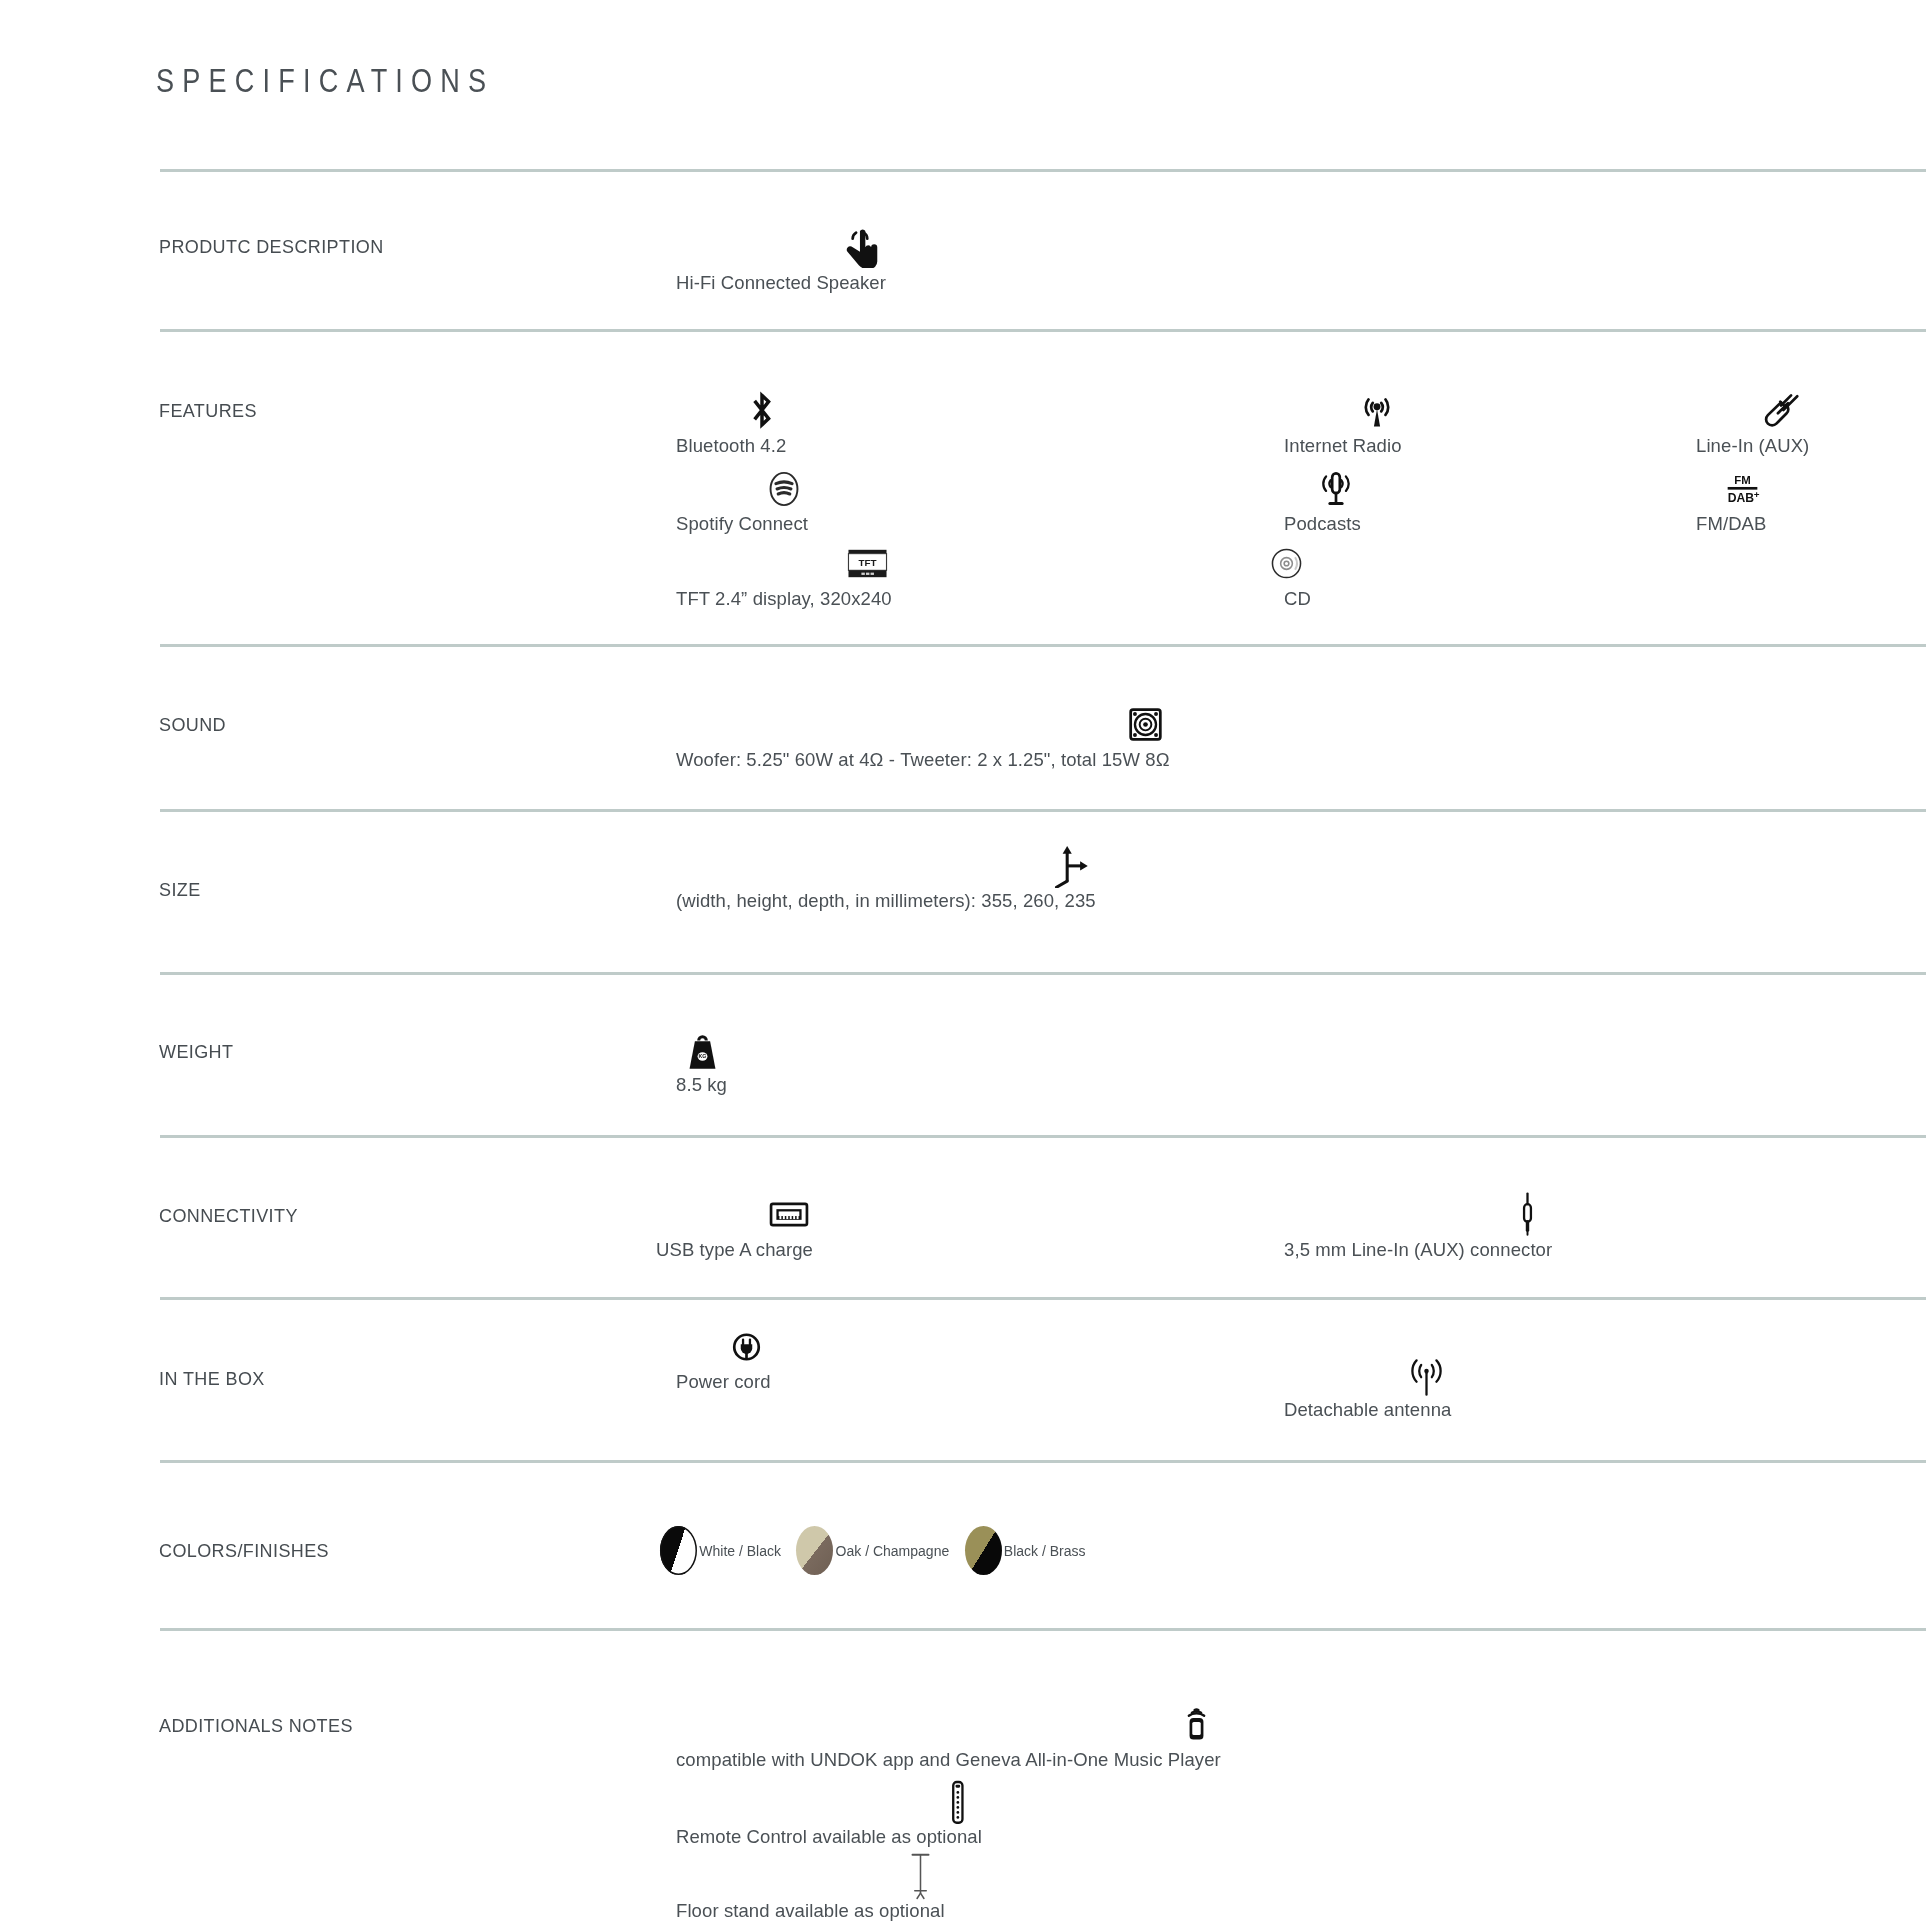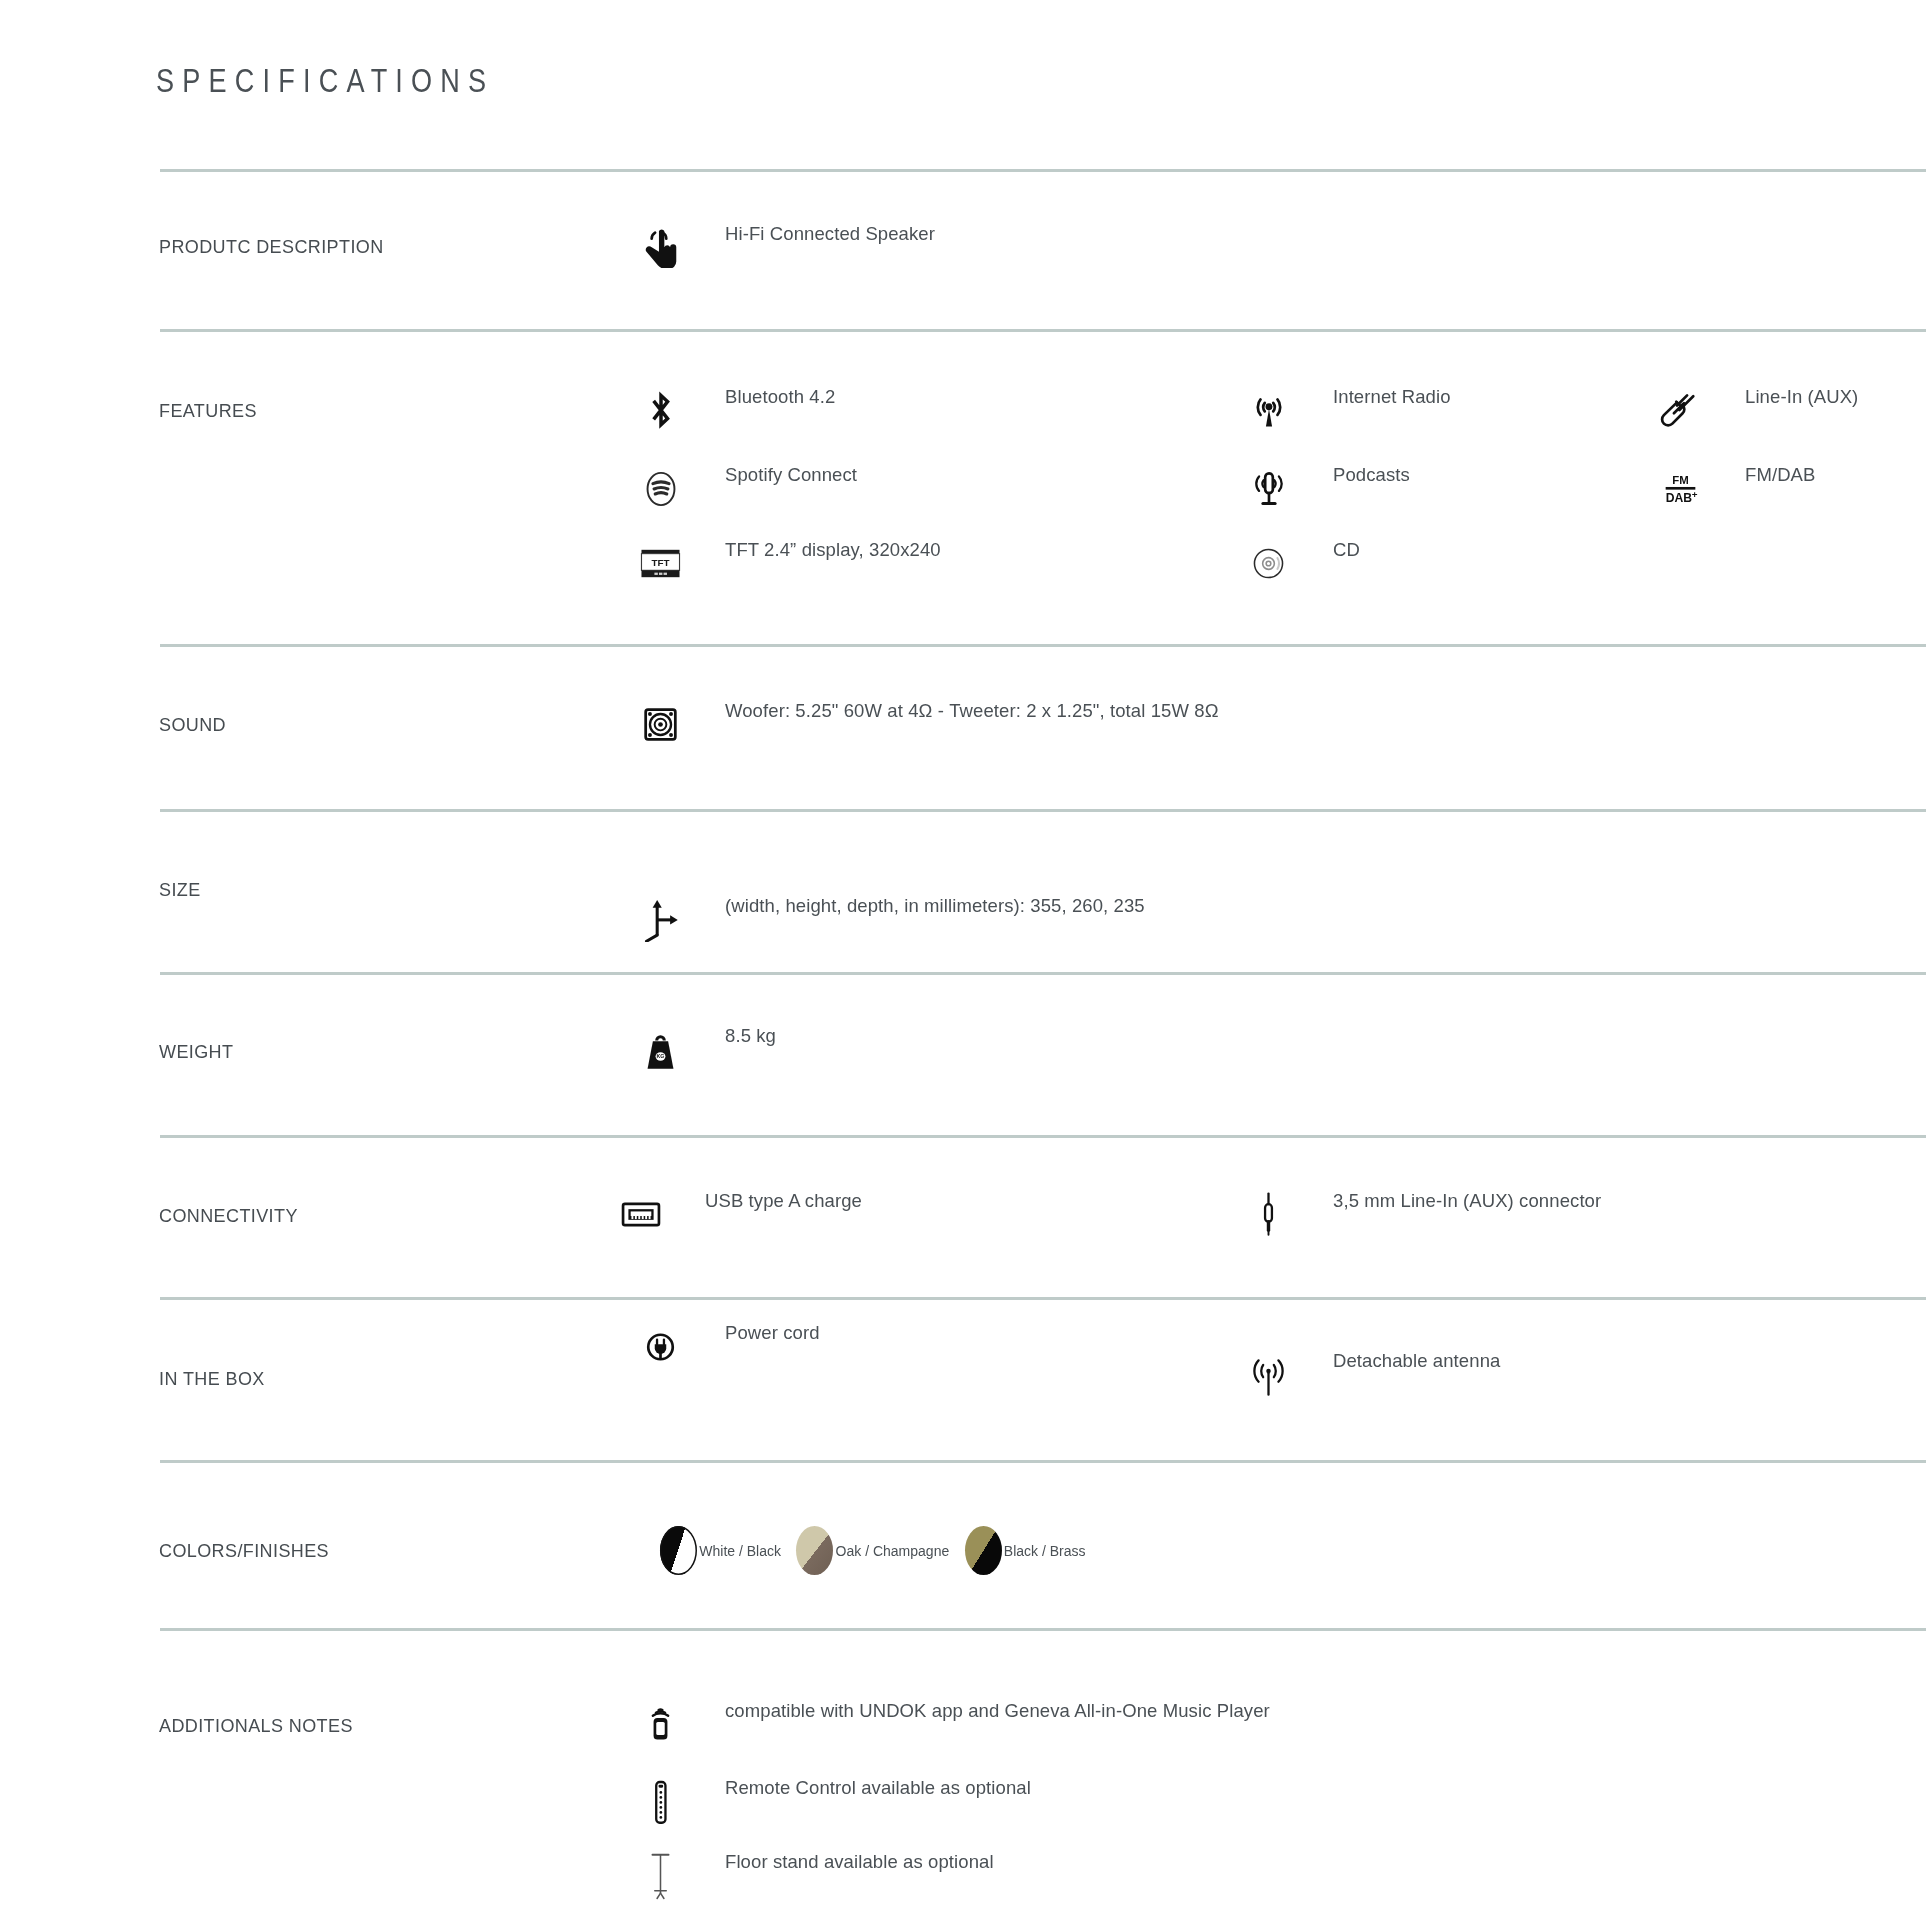--- a/index.html
+++ b/index.html
@@ -62,22 +62,23 @@
     font-weight: 400;
     letter-spacing: 0.4px;
     color: #464C51;
     white-space: nowrap;
   }
 
   
   .item {
     position: absolute;
     display: flex;
-    align-items: flex-start;
-    white-space: nowrap;
+    align-items: flex-end;
+    white-space: nowrap;
+    flex-direction: column;
   }
 
   .item-icon {
     width: 49px;
     height: 49px;
     display: flex;
     align-items: center;
     justify-content: center;
     flex: 0 0 49px;
   }
@@ -276,21 +277,21 @@
           <circle cx="77" cy="77" r="5" fill="#111"></circle>
         </svg>
       </span>
       <span class="item-text">Woofer: 5.25" 60W at 4Ω - Tweeter: 2 x 1.25", total 15W 8Ω</span>
     </div>
   </div>
 
   <div class="row">
     <div class="row-label" style="top:880px">SIZE</div>
 
-    <div class="item gap-a" style="left:636px; top:895px">
+    <div class="item gap-a" style="left:636px; top:841px">
       <span class="item-icon">
         <svg width="40" height="45" viewBox="0 0 104 118">
           <path d="M42 100 V22" stroke="#111" stroke-width="8" fill="none" stroke-linecap="butt"></path>
           <path d="M42 8 l-12 20 h24 z" fill="#111"></path>
           <path d="M42 60 H80" stroke="#111" stroke-width="8" fill="none"></path>
           <path d="M96 60 l-20 -12 v24 z" fill="#111"></path>
           <path d="M42 100 L14 116" stroke="#111" stroke-width="8" fill="none" stroke-linecap="round"></path>
         </svg>
       </span>
       <span class="item-text">(width, height, depth, in millimeters): 355, 260, 235</span>

